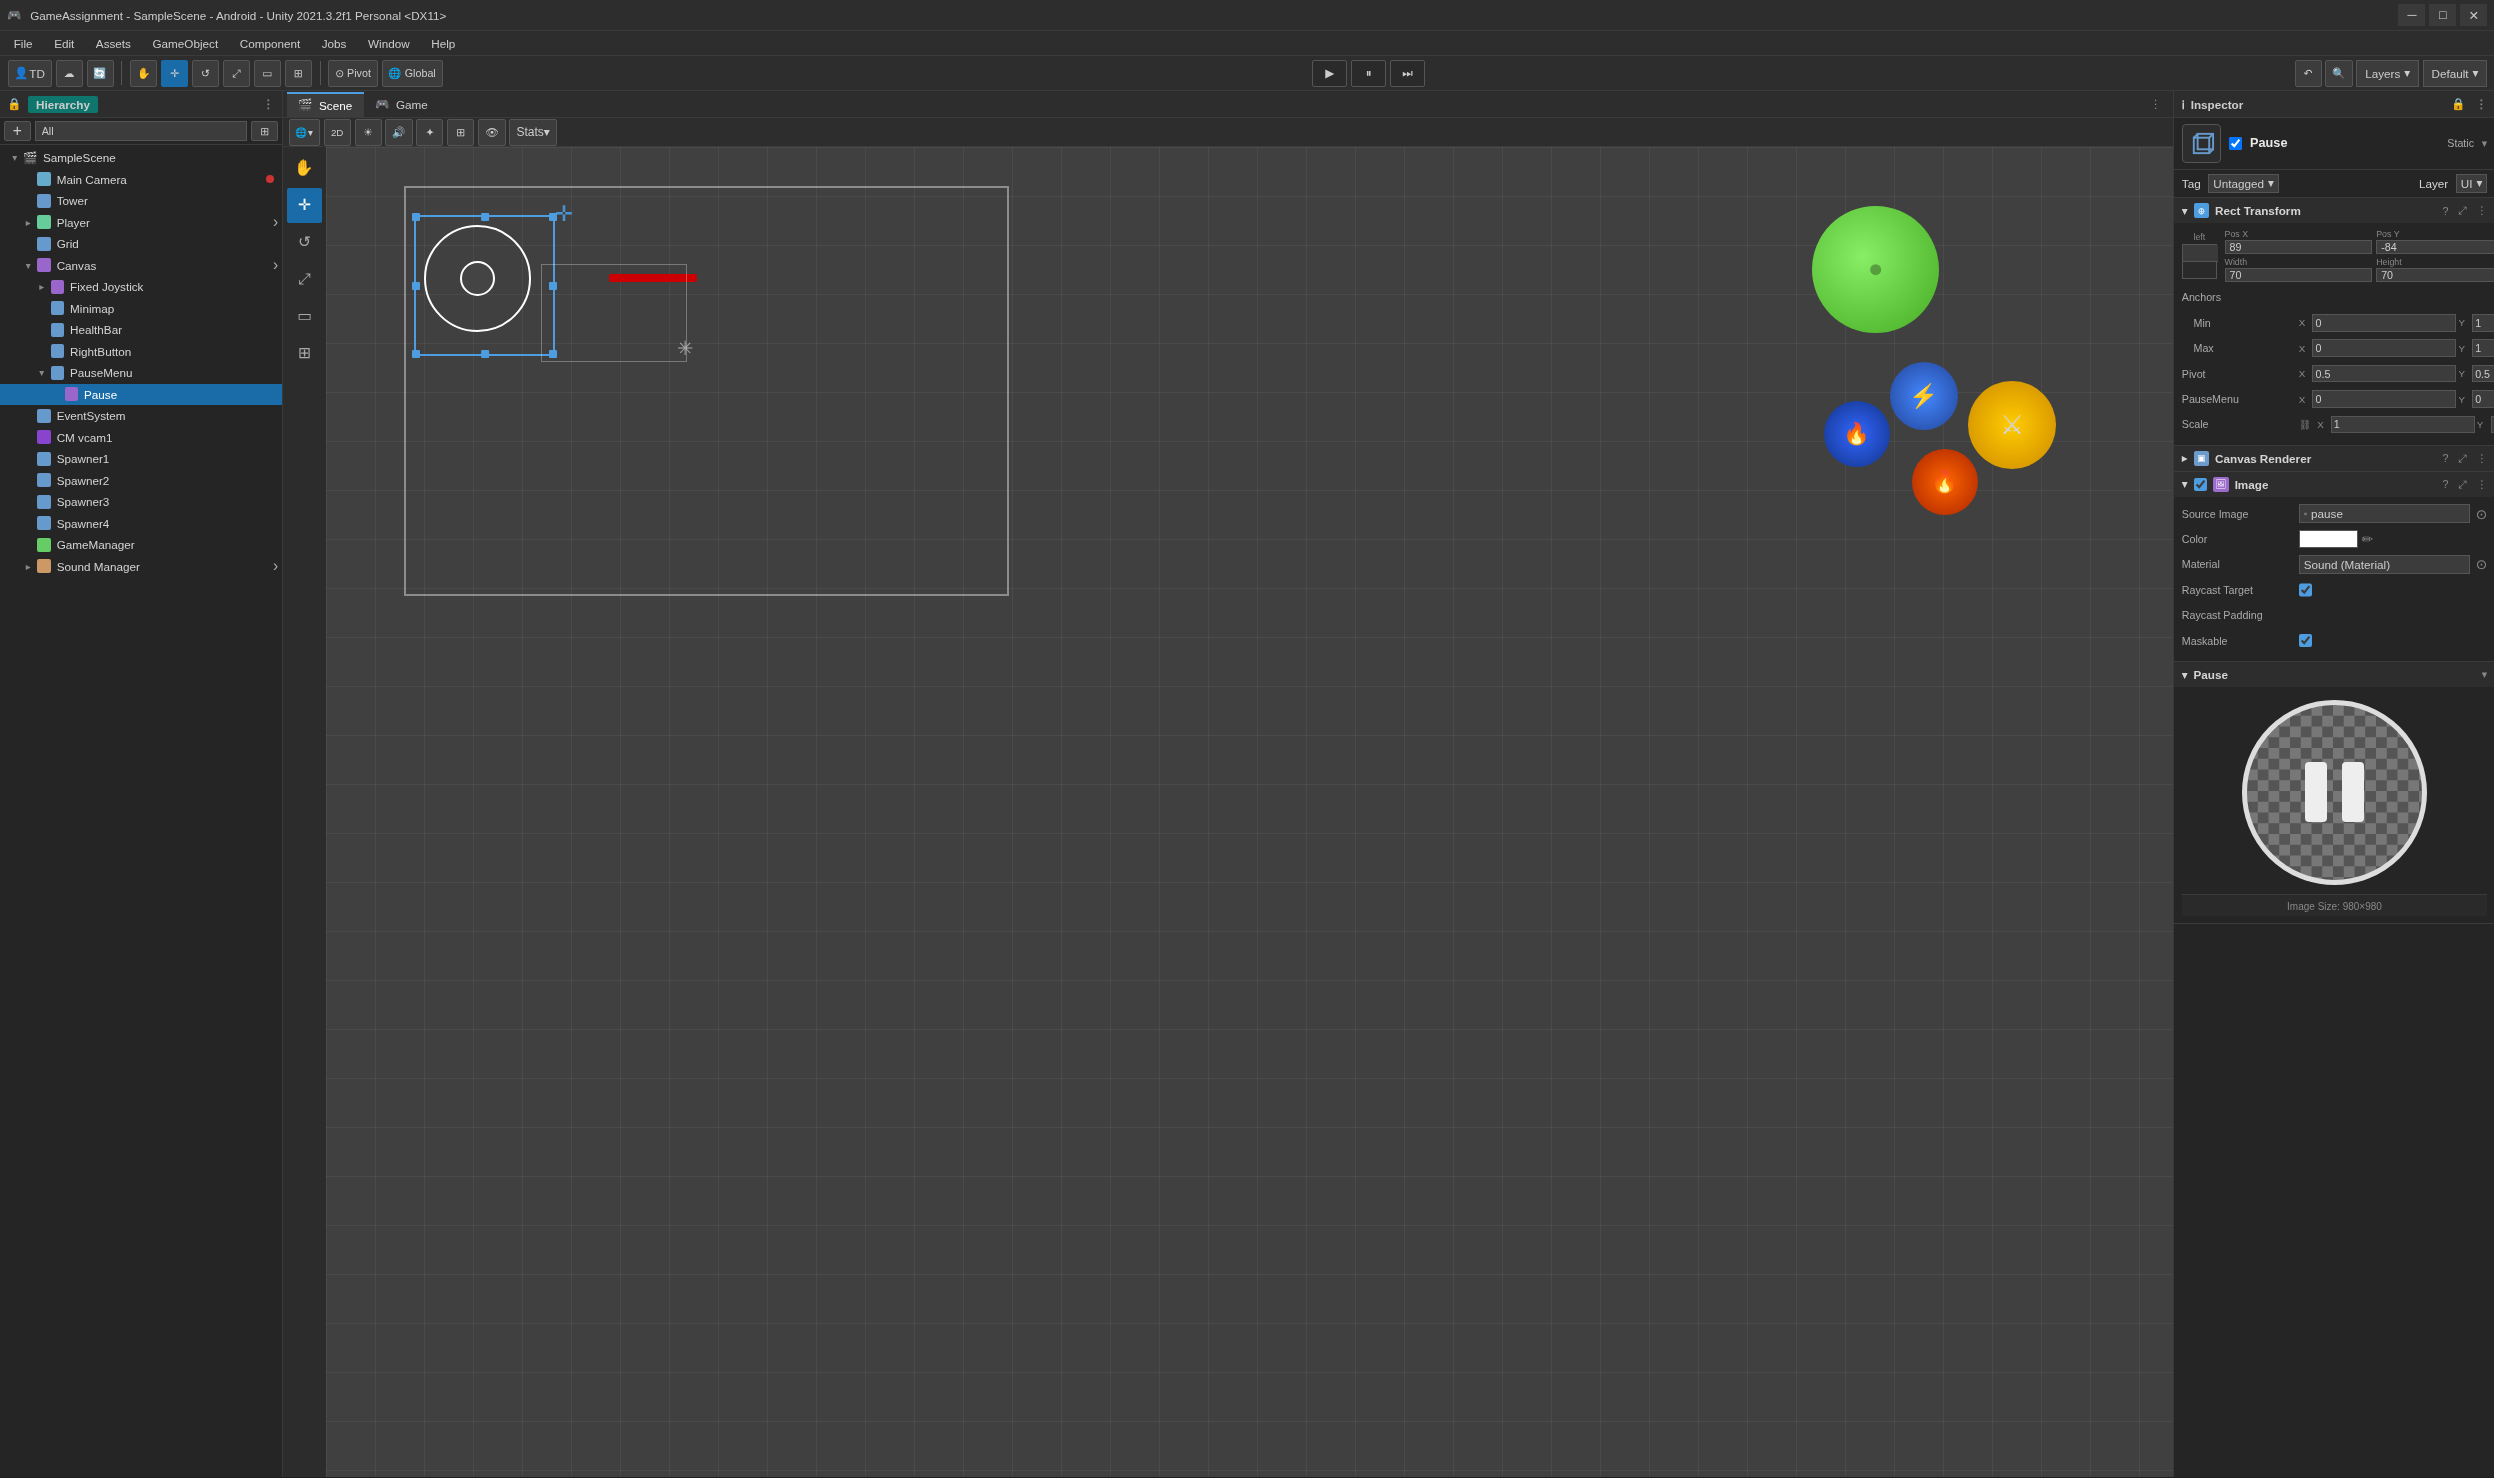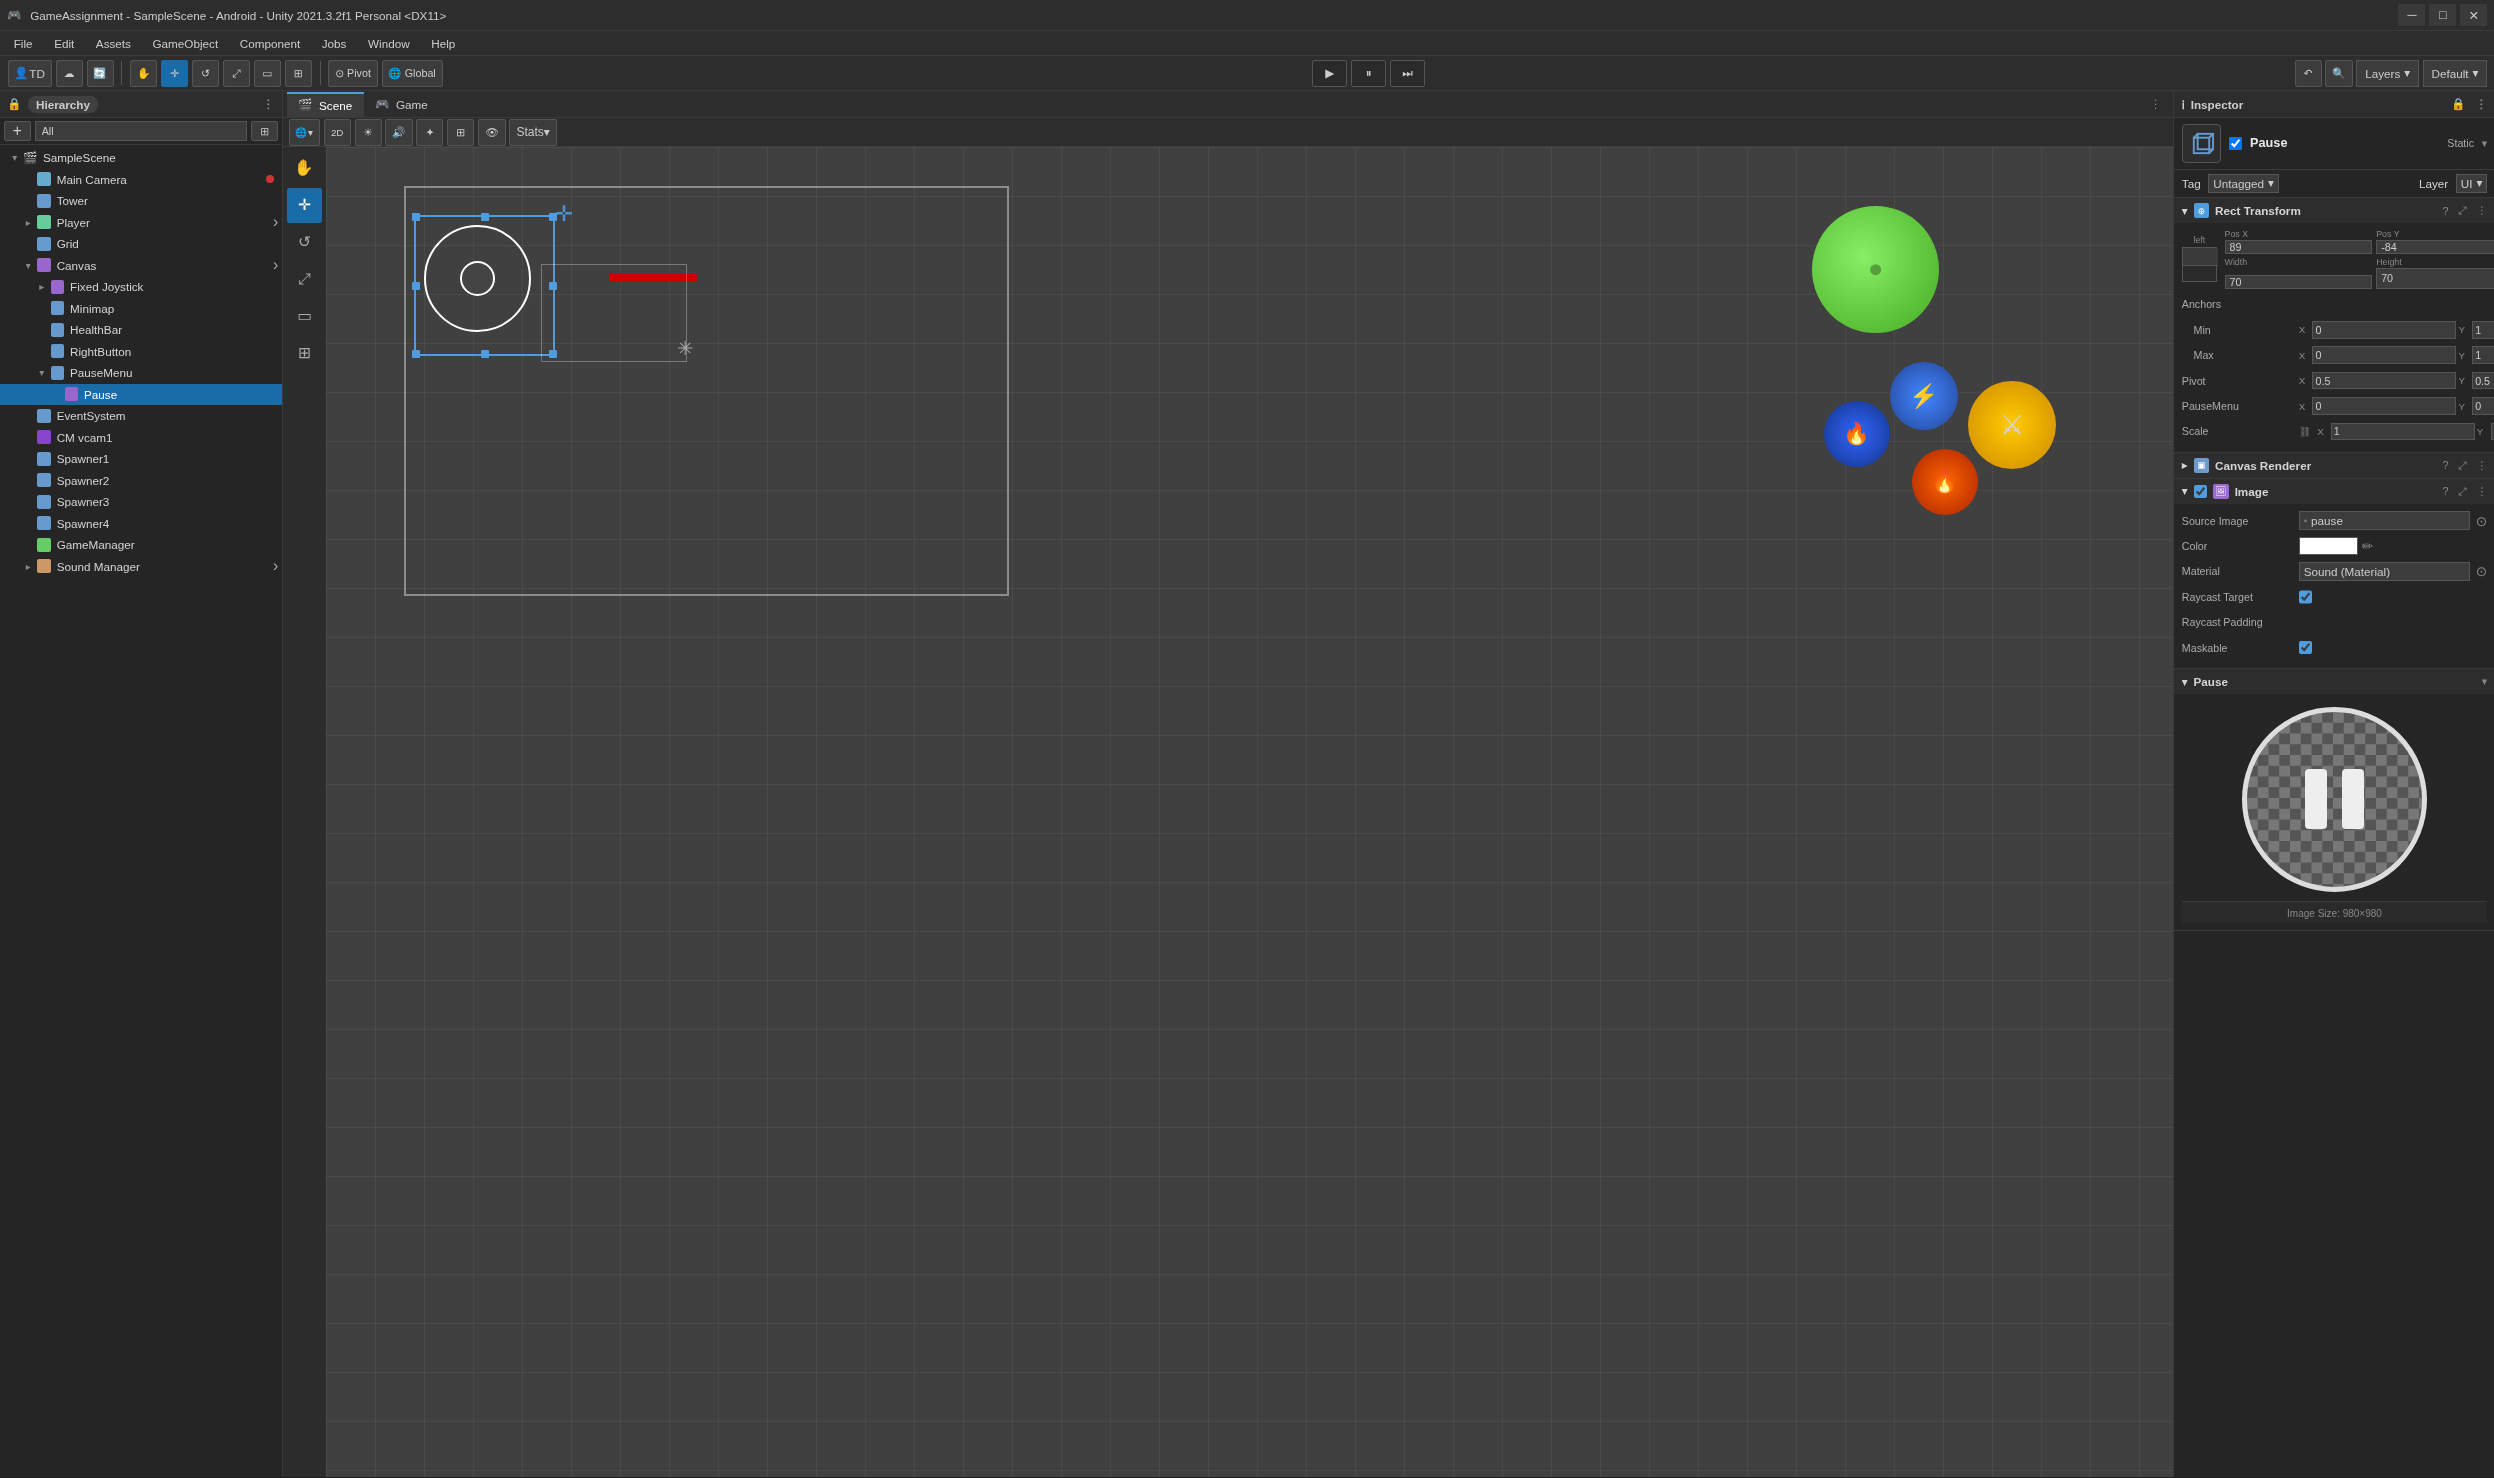--- a/index.html
+++ b/index.html
@@ -101,22 +101,22 @@
       padding: 0 7.8px;
       border-bottom: 1px solid #3a3a3a;
       font-size: 11.7px;
       font-weight: bold;
       color: #ccc;
       gap: 5.9px;
     }
     .panel-header-tab {
       padding: 2px 7.8px;
       cursor: pointer;
-      background: #404040;
-      border-radius: 8px;
+      background: #0f766e;
+      border-radius: 2px;
       text-align: center;
     }
     .hierarchy-toolbar {
       height: 27px;
       display: flex;
       align-items: center;
       padding: 0 3.9px;
       gap: 3.9px;
       border-bottom: 1px solid #3a3a3a;
       background: #252526;
@@ -790,21 +790,21 @@
                     <span style="font-size:8.8px;color:#888;">Pos X</span>
                     <input type="text" class="prop-input" value="89" style="">
                   </div>
                   <div style="flex:1;display:flex;flex-direction:column;gap:1px;">
                     <span style="font-size:8.8px;color:#888;">Pos Y</span>
                     <input type="text" class="prop-input" value="-84" style="">
                   </div>
 
                 </div>
                 <div style="display:flex;gap:3.9px;">
-                  <div style="flex:1;display:flex;flex-direction:column;gap:8px;">
+                  <div style="flex:1;display:flex;flex-direction:column;gap:1px;">
                     <span style="font-size:8.8px;color:#888;">Width</span>
                     <input type="text" class="prop-input" value="70" style="">
                   </div>
                   <div style="flex:1;display:flex;flex-direction:column;gap:1px;">
                     <span style="font-size:8.8px;color:#888;">Height</span>
                     <input type="text" class="prop-input" value="70" style="">
                   </div>
 
                 </div>
               </div>

